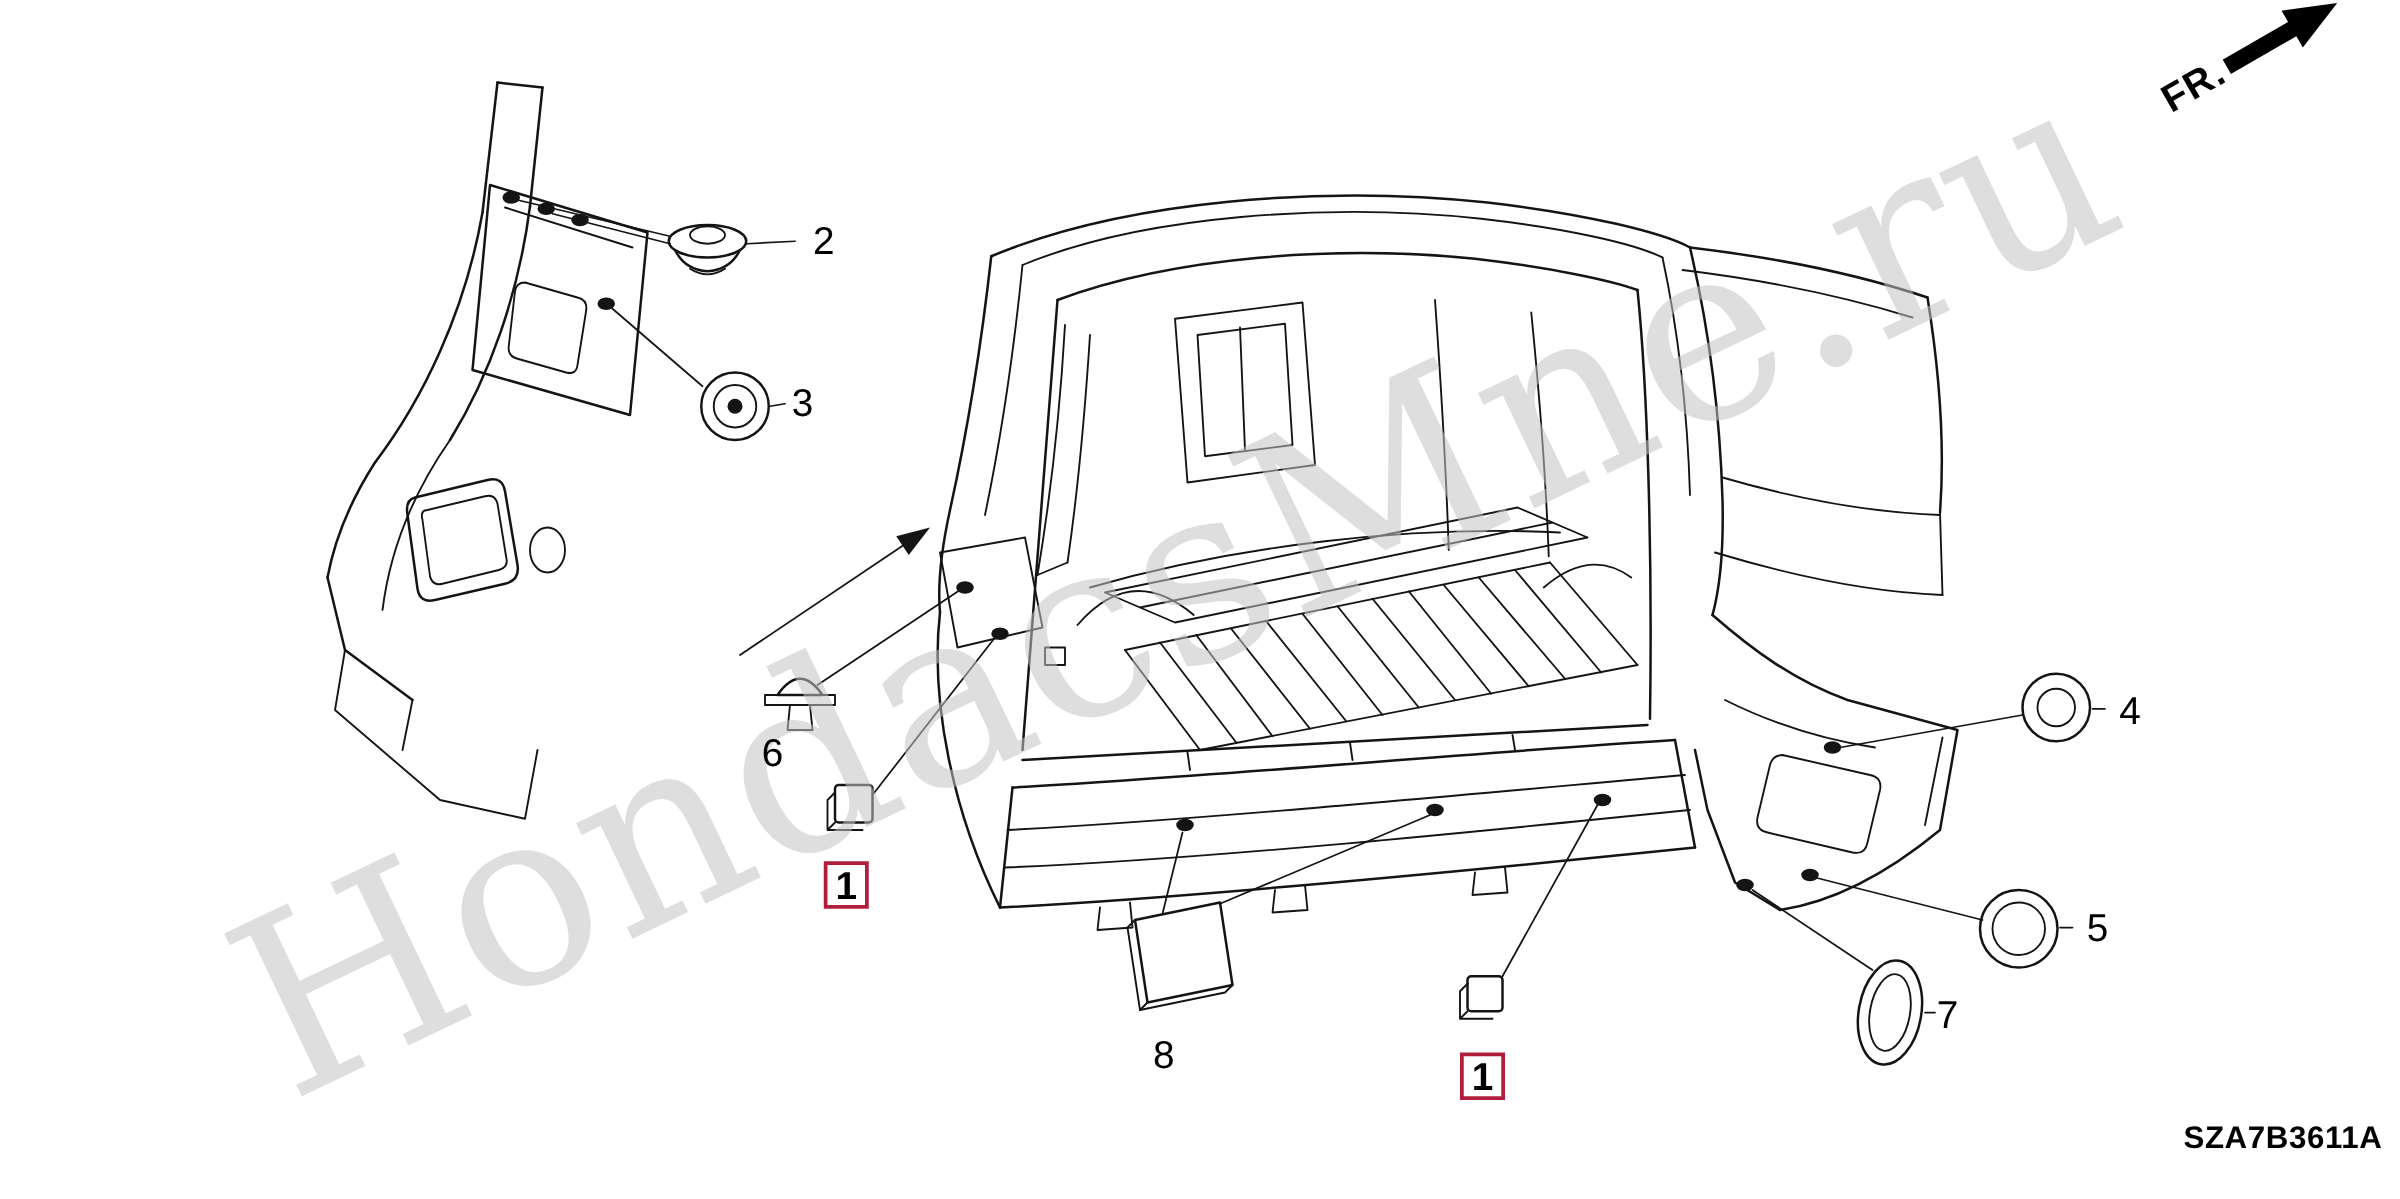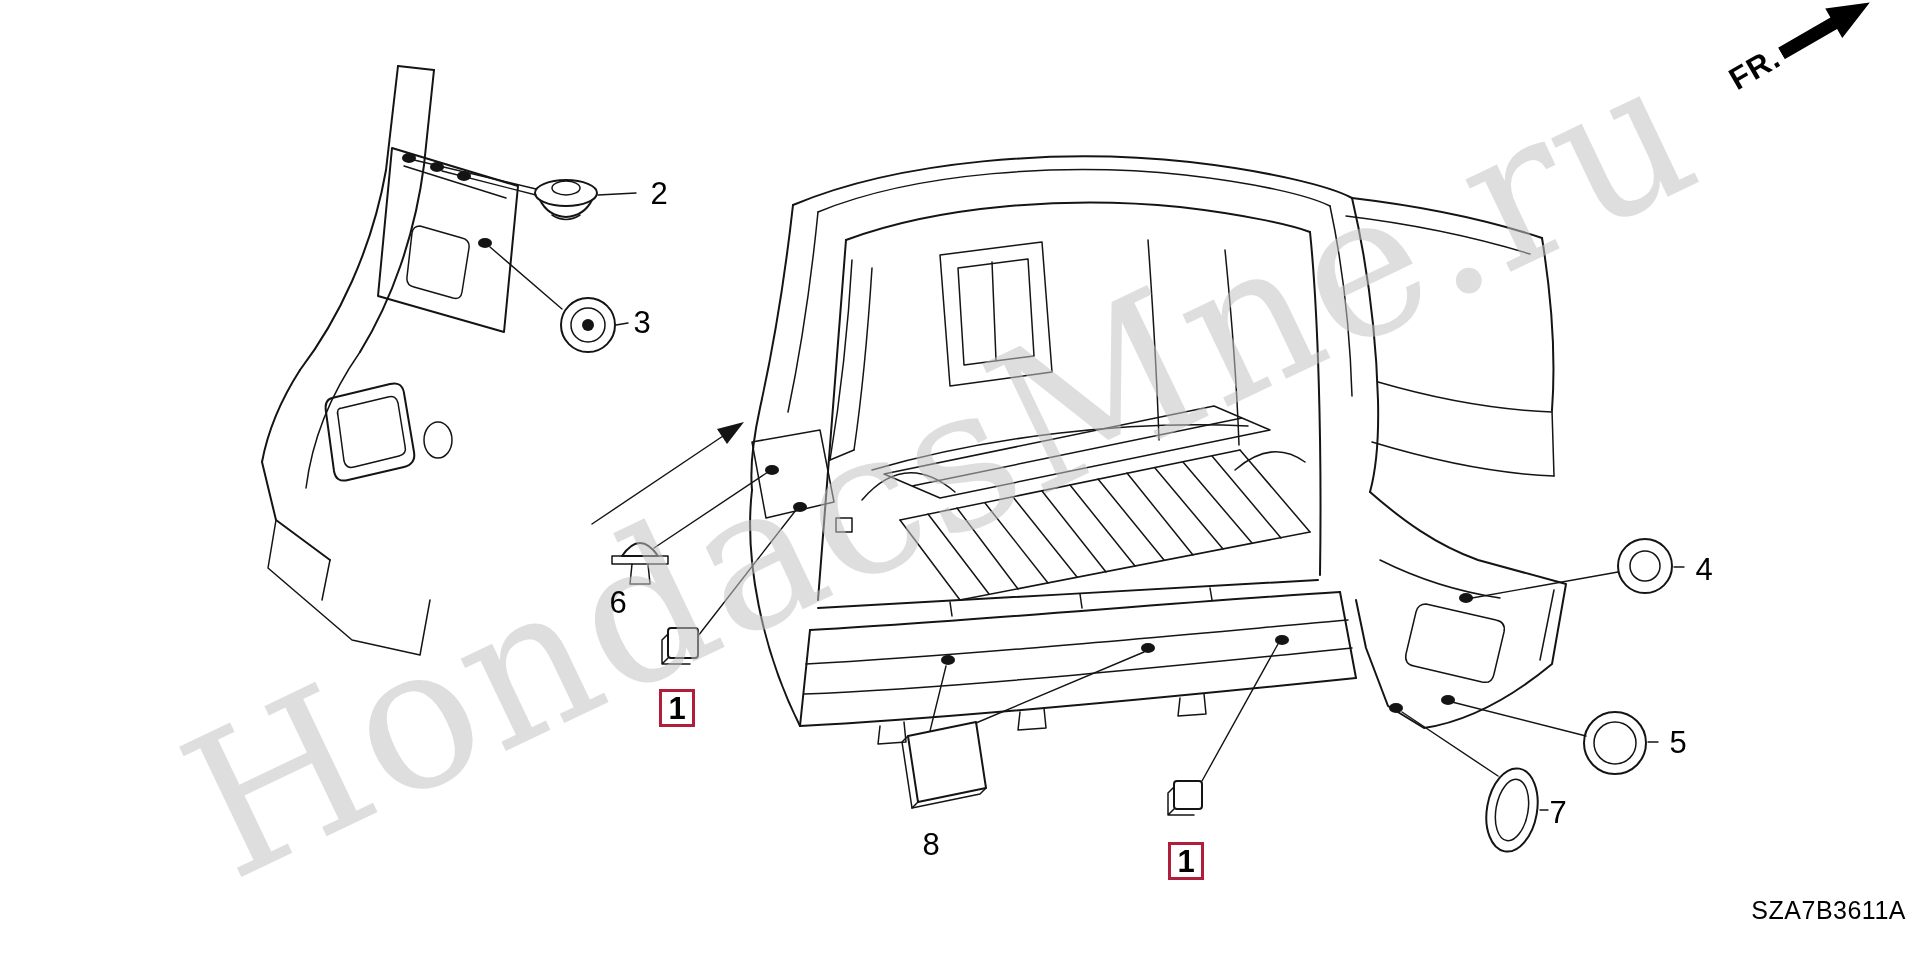--- a/index.html
+++ b/index.html
@@ -43,21 +43,21 @@
     font-weight:bold;
   }
   .fr-indicator{
     position:absolute;left:1732px;top:62px;z-index:6;
     display:flex;align-items:center;gap:4px;
     transform:rotate(-30deg);transform-origin:left center;
   }
   .fr-indicator .fr-text{font-size:31px;font-weight:bold;color:#000;letter-spacing:1px;}
   .diagram-code{
     position:absolute;right:14px;bottom:34px;z-index:6;
-    font-size:25px;font-weight:normal;color:#000;letter-spacing:.5px;
+    font-size:25px;font-weight:bold;color:#000;letter-spacing:.5px;
   }
 </style>
 </head>
 <body>
 
 <div id="stage">
 
   <svg class="drawing" viewBox="0 0 1920 959">
 
     <g>

